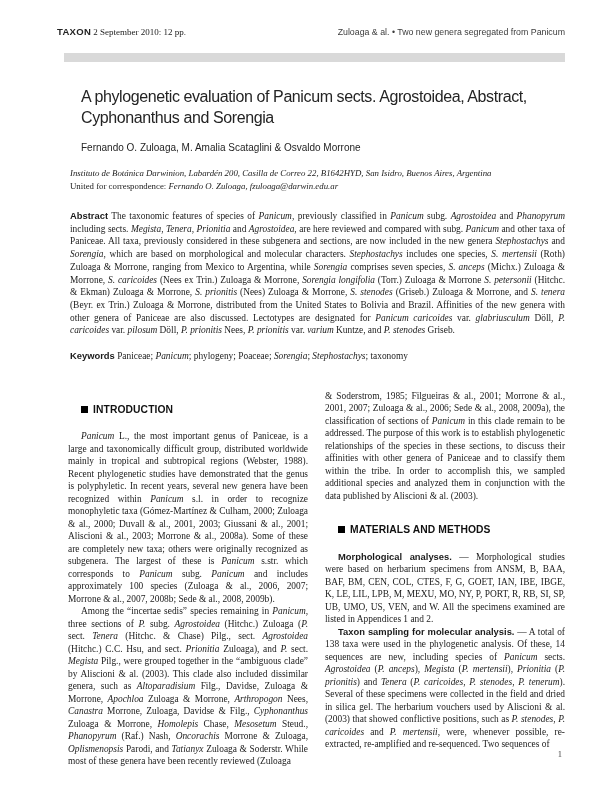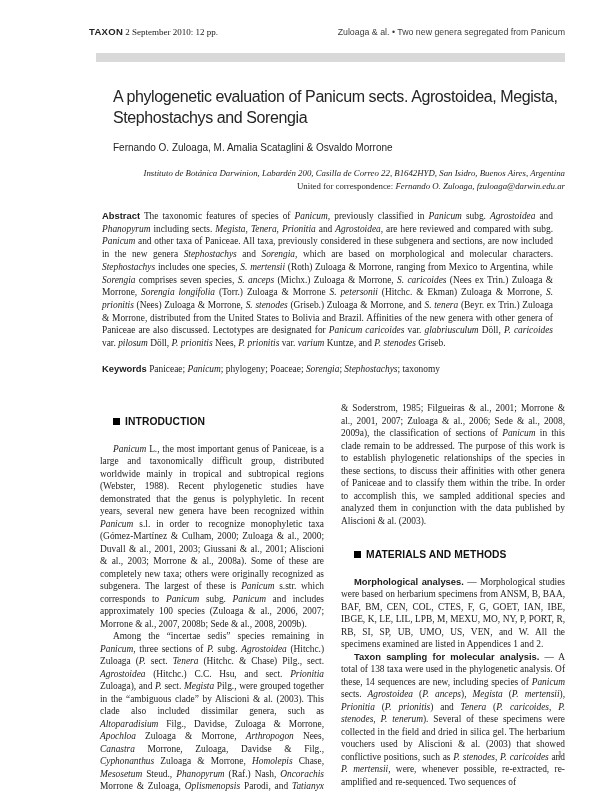--- a/index.html
+++ b/index.html
@@ -5,43 +5,43 @@
   html,body{margin:0;padding:0;background:#8a8a8a;}
   .page{
     position:relative;
     width:612px;height:792px;
     margin:0 auto;
     background:#ffffff;
     color:#1b1b1b;
     font-family:"Liberation Serif", serif;
     overflow:hidden;
     box-sizing:border-box;
-    padding:26px 47px 0 89px;
+    padding:26px 47px 0 57px;
   }
   .sans{font-family:"Liberation Sans", sans-serif;}
   .it{font-style:italic;}
   .bd{font-weight:bold;}
 
   
   .runhead{display:flex;justify-content:space-between;align-items:baseline;}
   .rh-left{font-size:9px;color:#222;}
   .rh-logo{font-family:"Liberation Sans", sans-serif;font-weight:bold;font-size:9.5px;letter-spacing:.3px;}
   .rh-issue{font-size:9px;}
   .rh-right{font-family:"Liberation Sans", sans-serif;font-size:8.8px;color:#3c3c3c;}
 
   .band{height:9px;background:#d9d9d9;margin:16px 0 0 7px;}
 
   
   .title{margin:24px 0 0 24px;font-family:"Liberation Sans", sans-serif;
          font-size:16px;line-height:21px;color:#242424;letter-spacing:-0.4px;white-space:nowrap;}
   .authors{margin:14px 0 0 24px;font-family:"Liberation Sans", sans-serif;font-size:10px;color:#242424;}
 
-  .affil{margin:14px 0 0 13px;font-size:8.8px;line-height:13px;color:#222;text-align:right;}
+  .affil{margin:14px 0 0 13px;font-size:8.8px;line-height:13px;color:#222;}
 
-  .abstract{margin:17px 12px 0 13px;font-size:9.4px;line-height:12.7px;text-align:justify;}
+  .abstract{margin:17px 0 0 13px;font-size:9.4px;line-height:12.7px;text-align:justify;}
   .kw{margin:13px 0 0 13px;font-size:9.4px;line-height:12.7px;}
   .supp{margin:12px 0 0 13px;font-size:9.4px;line-height:12.7px;text-align:justify;}
   p{margin:0;}
 
   
   .cols{display:flex;gap:17px;margin:27px 0 0 11px;}
   .col{width:240px;font-size:9.4px;line-height:12.5px;}
   .just{text-align:justify;}
   .ind{text-indent:13px;}
   .col p + p{margin-top:0;}
@@ -63,22 +63,22 @@
   <div class="runhead">
     <div class="rh-left">
       <span class="rh-logo">TAXON</span><span class="rh-issue"> 2 September 2010: 12 pp.</span>
     </div>
     <div class="rh-right">Zuloaga &amp; al. • Two new genera segregated from Panicum</div>
   </div>
 
   <div class="band"></div>
 
   <div class="title">
-    <div>A phylogenetic evaluation of Panicum sects. Agrostoidea, Megista,</div>
-    <div>Stephostachys and Sorengia</div>
+    <div>A phylogenetic evaluation of Panicum sects. Agrostoidea, Abstract,</div>
+    <div>Cyphonanthus and Sorengia</div>
   </div>
 
   <div class="authors">Fernando O. Zuloaga, M. Amalia Scataglini &amp; Osvaldo Morrone</div>
 
   <div class="affil">
     <div><span class="it">Instituto de Botánica Darwinion, Labardén 200, Casilla de Correo 22, B1642HYD, San Isidro, Buenos Aires, Argentina</span></div>
     <div><span>United for correspondence: </span><span class="it">Fernando O. Zuloaga, fzuloaga@darwin.edu.ar</span></div>
   </div>
 
   <p class="abstract"><span class="bd sans">Abstract</span><span> The taxonomic features of species of </span><span class="it">Panicum</span><span>, previously classified in </span><span class="it">Panicum</span><span> subg. </span><span class="it">Agrostoidea</span><span> and </span><span class="it">Phanopyrum</span><span> including sects. </span><span class="it">Megista</span><span>, </span><span class="it">Tenera</span><span>, </span><span class="it">Prionitia</span><span> and </span><span class="it">Agrostoidea</span><span>, are here reviewed and compared with subg. </span><span class="it">Panicum</span><span> and other taxa of Paniceae. All taxa, previously considered in these subgenera and sections, are now included in the new genera </span><span class="it">Stephostachys</span><span> and </span><span class="it">Sorengia</span><span>, which are based on morphological and molecular characters. </span><span class="it">Stephostachys</span><span> includes one species, </span><span class="it">S. mertensii</span><span> (Roth) Zuloaga &amp; Morrone, ranging from Mexico to Argentina, while </span><span class="it">Sorengia</span><span> comprises seven species, </span><span class="it">S. anceps</span><span> (Michx.) Zuloaga &amp; Morrone, </span><span class="it">S. caricoides</span><span> (Nees ex Trin.) Zuloaga &amp; Morrone, </span><span class="it">Sorengia longifolia</span><span> (Torr.) Zuloaga &amp; Morrone </span><span class="it">S. petersonii</span><span> (Hitchc. &amp; Ekman) Zuloaga &amp; Morrone, </span><span class="it">S. prionitis</span><span> (Nees) Zuloaga &amp; Morrone, </span><span class="it">S. stenodes</span><span> (Griseb.) Zuloaga &amp; Morrone, and </span><span class="it">S. tenera</span><span> (Beyr. ex Trin.) Zuloaga &amp; Morrone, distributed from the United States to Bolivia and Brazil. Affinities of the new genera with other genera of Paniceae are also discussed. Lectotypes are designated for </span><span class="it">Panicum caricoides</span><span> var. </span><span class="it">glabriusculum</span><span> Döll, </span><span class="it">P. caricoides</span><span> var. </span><span class="it">pilosum</span><span> Döll, </span><span class="it">P. prionitis</span><span> Nees, </span><span class="it">P. prionitis</span><span> var. </span><span class="it">varium</span><span> Kuntze, and </span><span class="it">P. stenodes</span><span> Griseb.</span></p>

